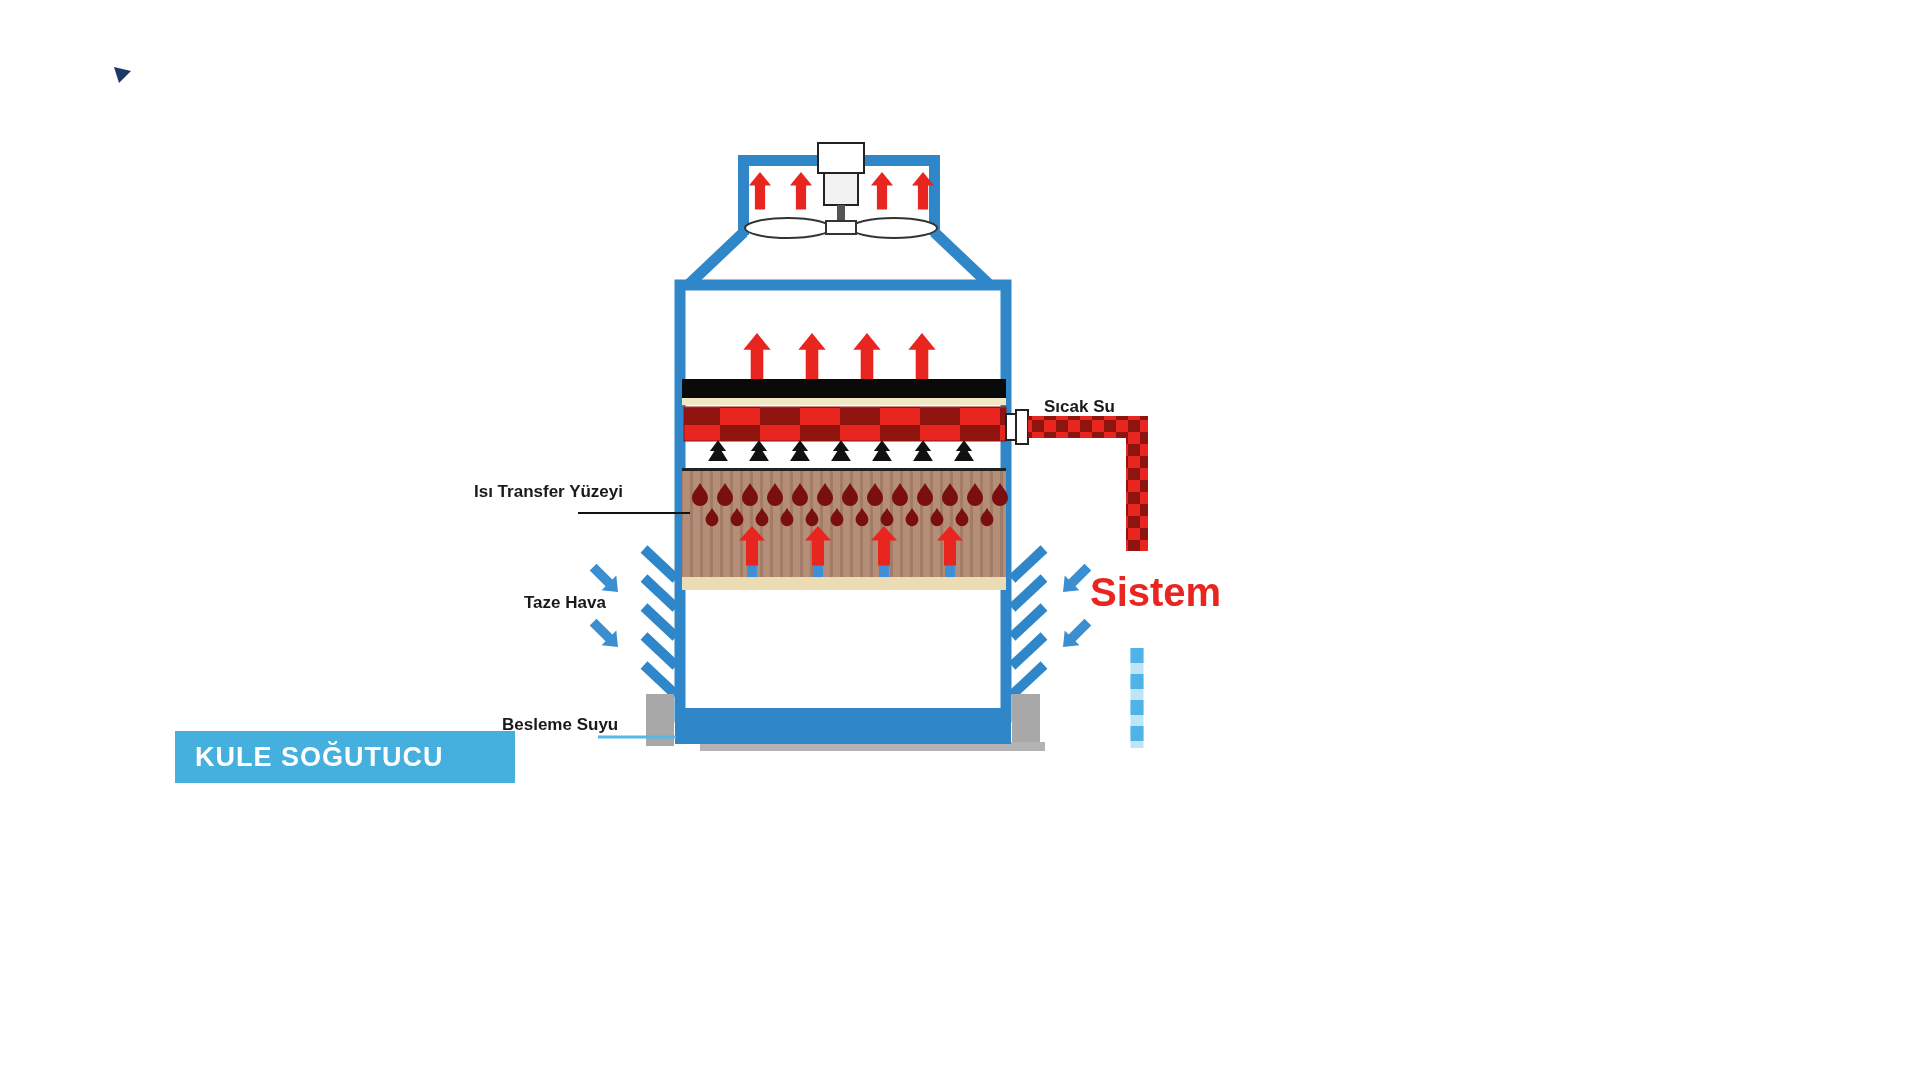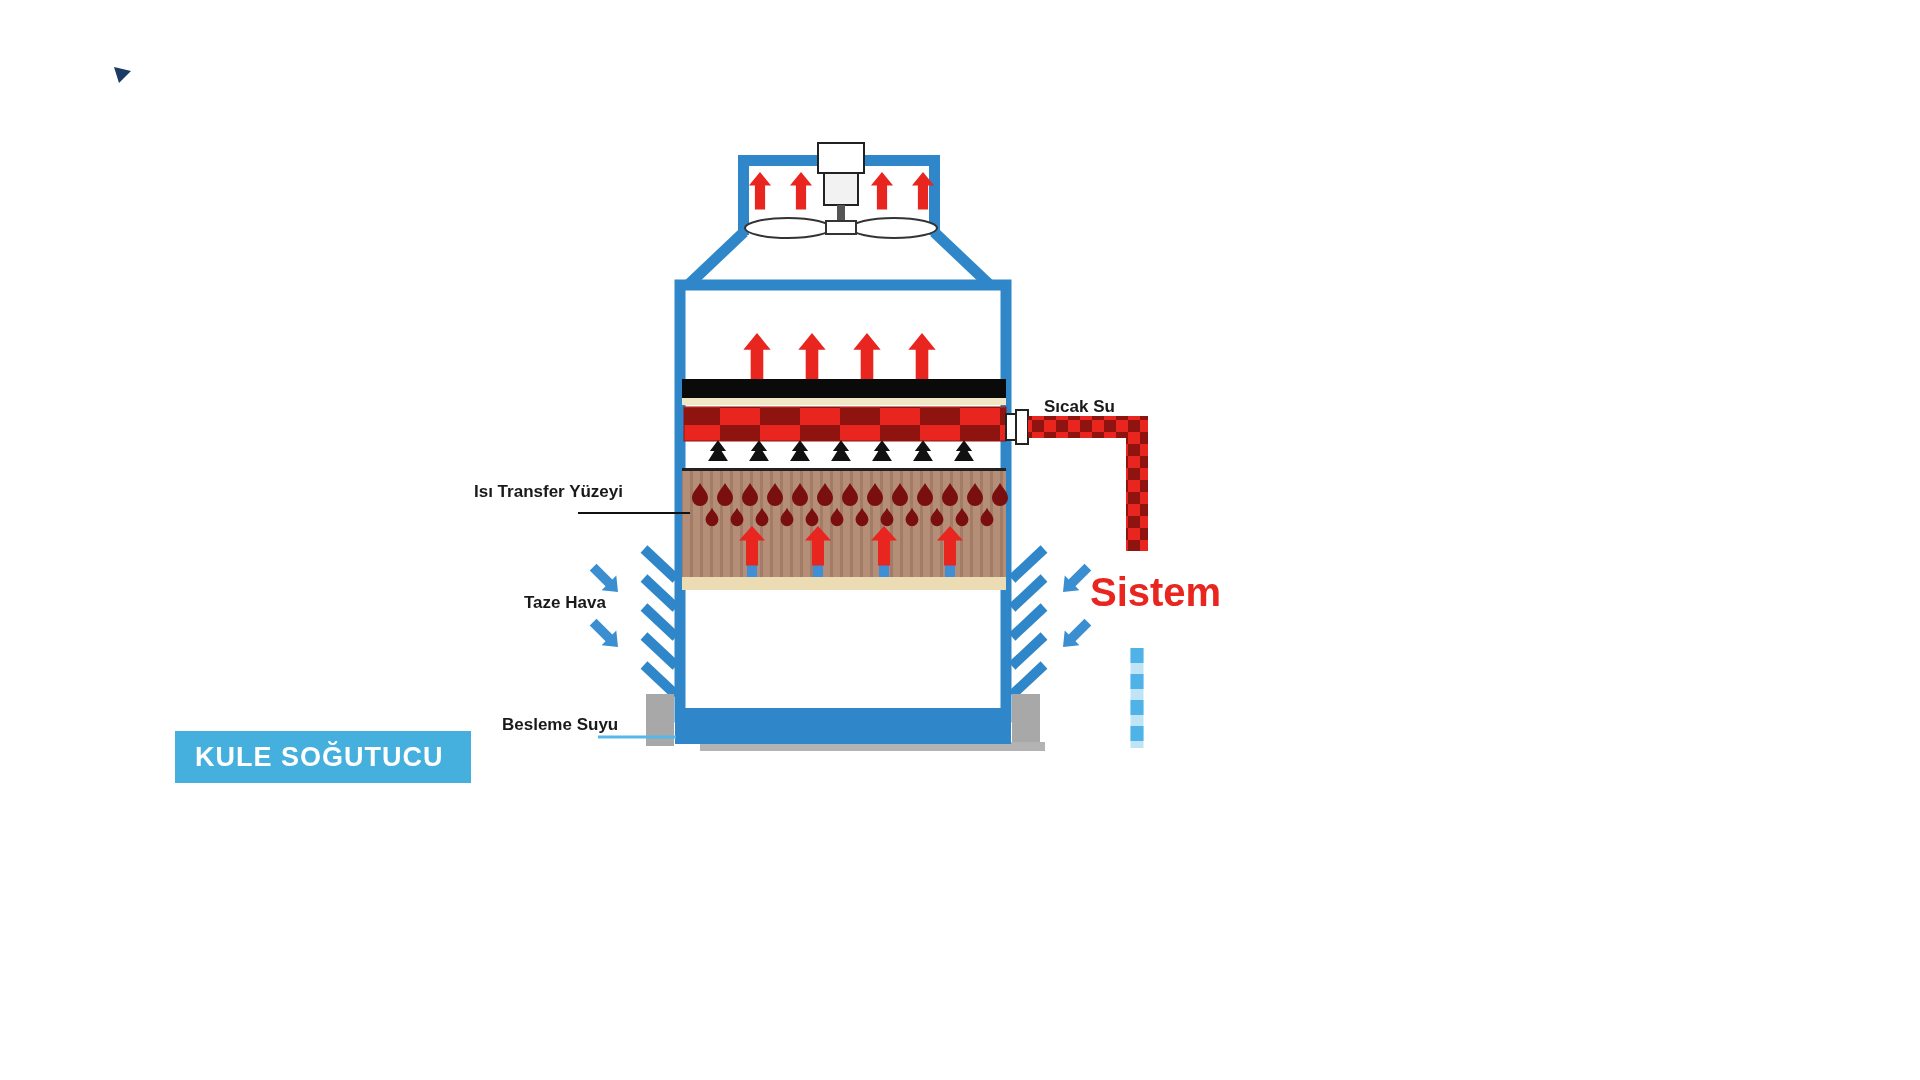--- a/index.html
+++ b/index.html
@@ -1,21 +1,21 @@
 <!DOCTYPE html>
 <html><head>
 <meta charset="utf-8">
 <style>
   html,body{margin:0;padding:0;background:#ffffff;}
   #canvas{position:relative;width:1920px;height:1080px;background:#ffffff;overflow:hidden;
           font-family:"Liberation Sans",sans-serif;}
   #diagram-svg{position:absolute;left:0;top:0;width:1920px;height:1080px;}
   .lbl{font-family:"Liberation Sans",sans-serif;font-weight:bold;fill:#1a1a1a;font-size:17px;}
   .lbl-big-red{font-family:"Liberation Sans",sans-serif;font-weight:bold;fill:#e8251f;font-size:40px;}
-  #title-badge{position:absolute;left:175px;top:731px;width:296px;height:52px;background:#45b0dd;
+  #title-badge{position:absolute;left:175px;top:731px;width:340px;height:52px;background:#45b0dd;
                display:flex;align-items:center;padding-left:20px;box-sizing:border-box;}
   #title-badge span{color:#ffffff;font-weight:bold;font-size:27px;letter-spacing:1px;
                     font-family:"Liberation Sans",sans-serif;}
 </style>
 </head>
 <body>
 
 <div id="canvas">
 
 <svg id="diagram-svg" viewBox="0 0 1920 1080" xmlns="http://www.w3.org/2000/svg">

